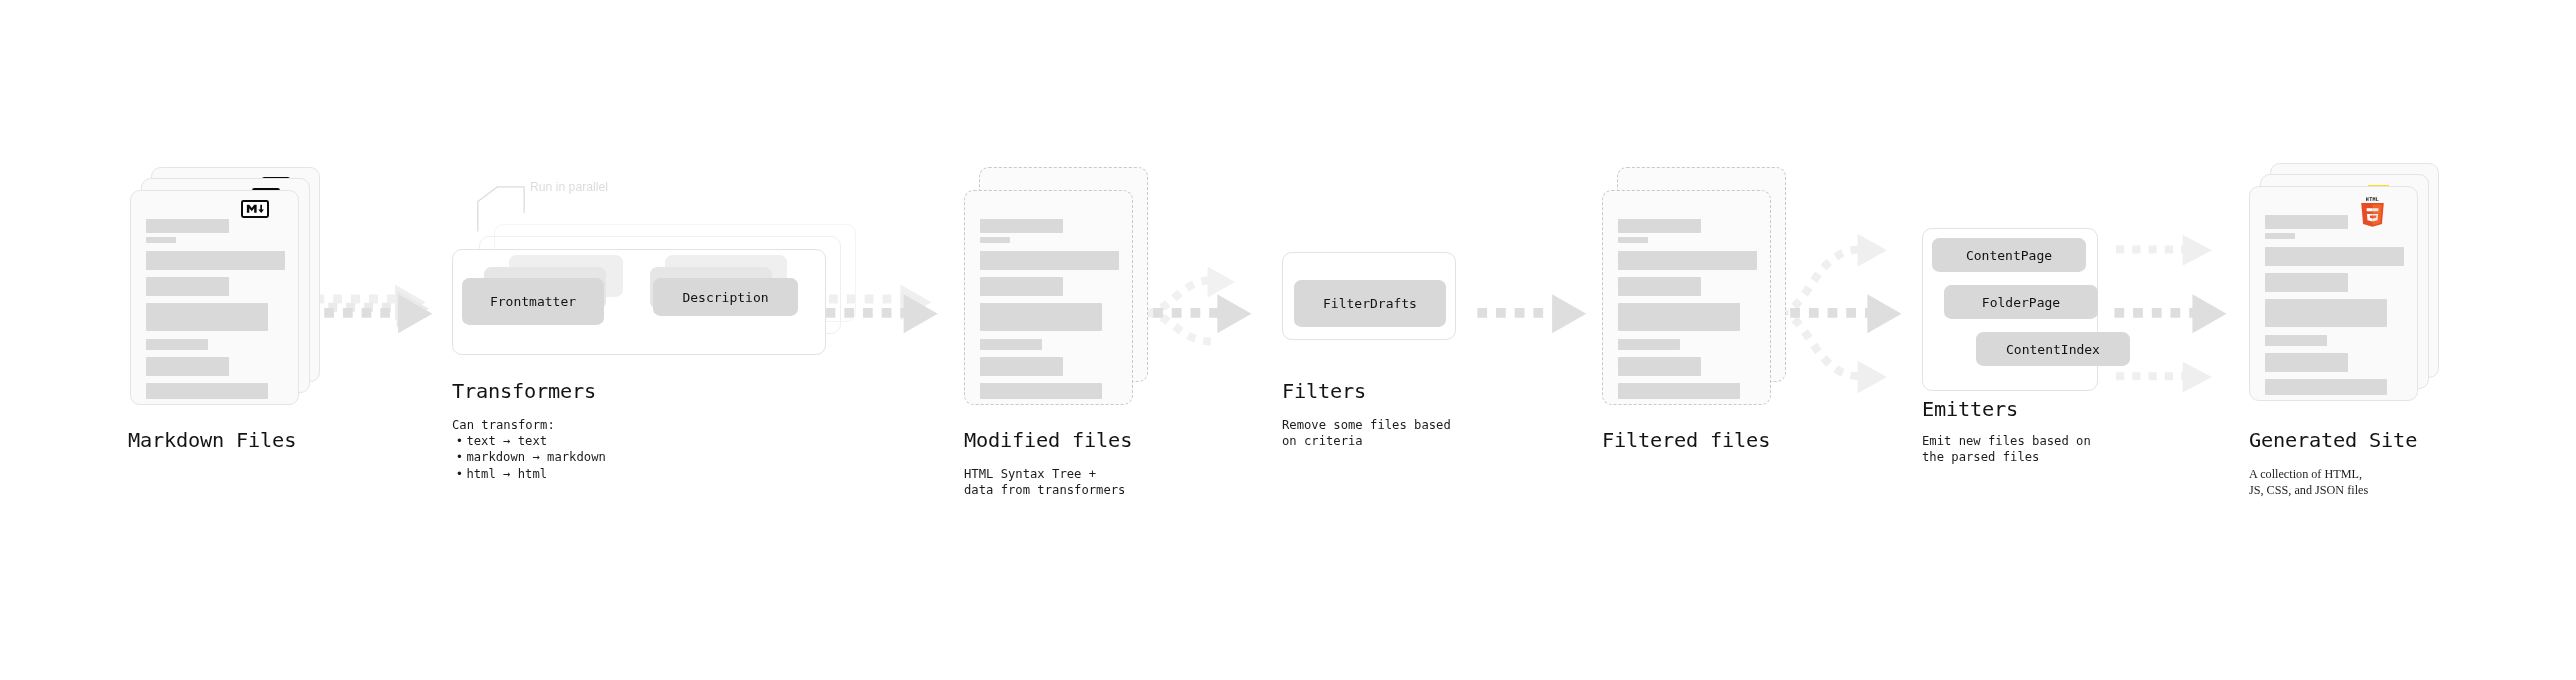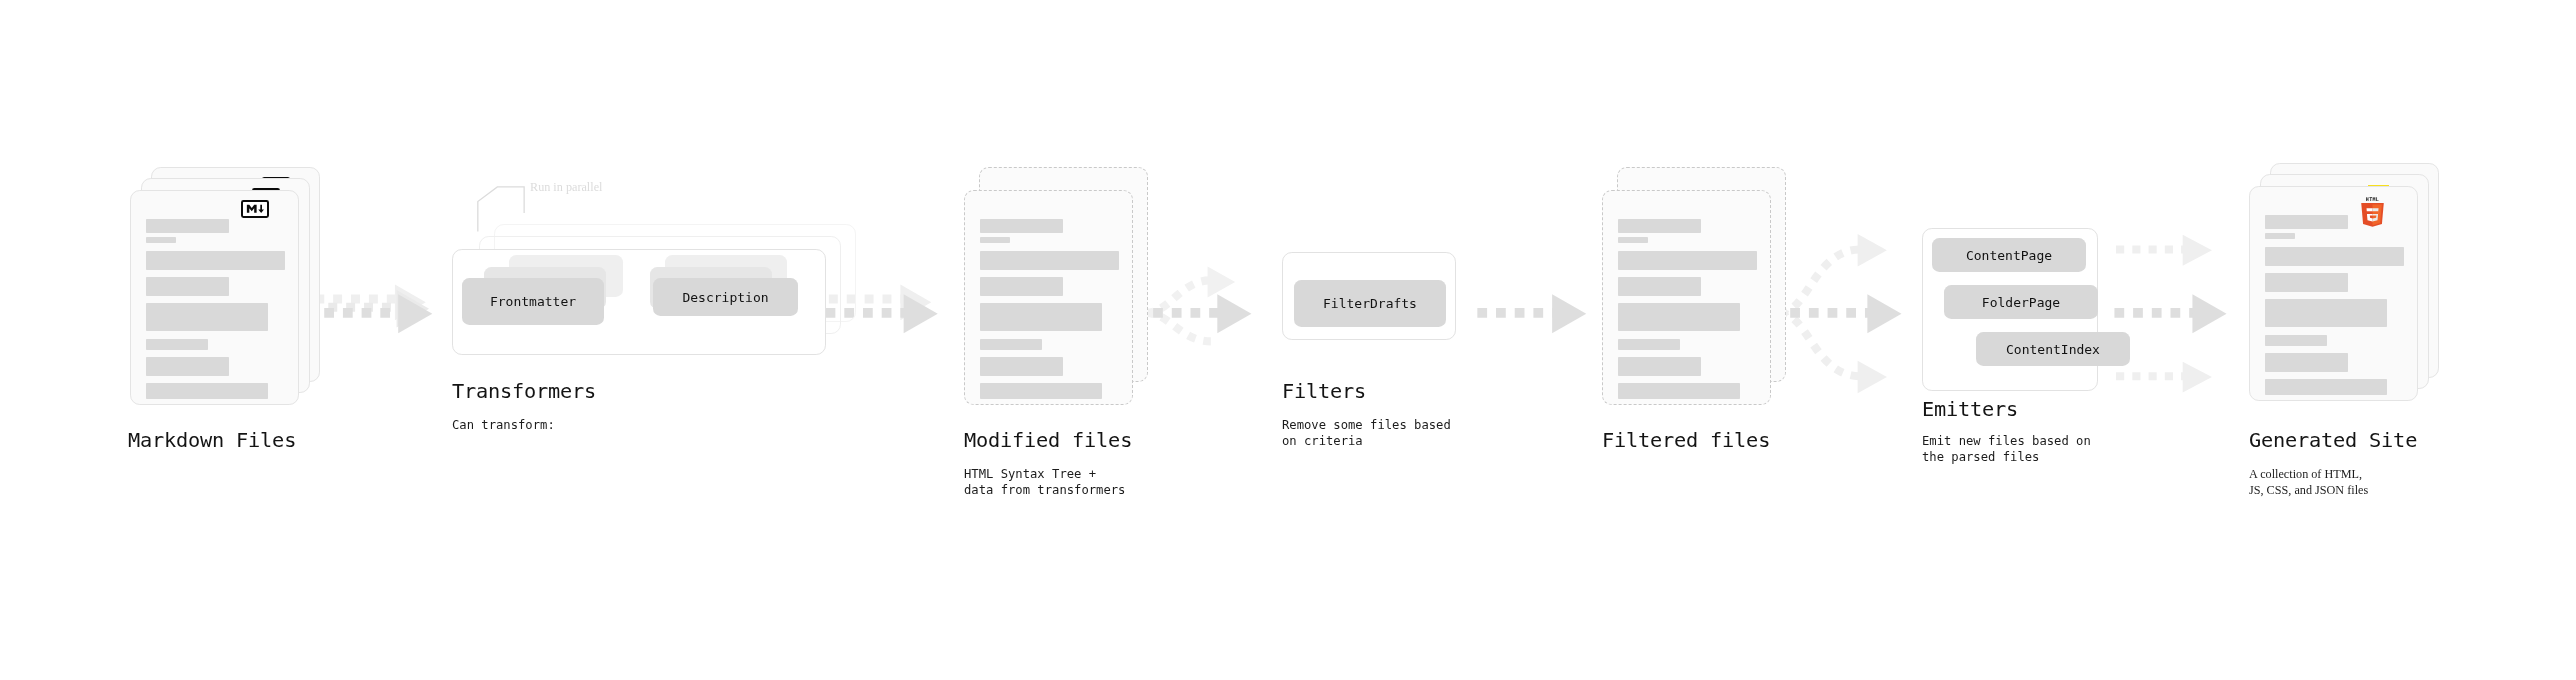--- a/index.html
+++ b/index.html
@@ -140,21 +140,21 @@
     white-space: nowrap;
   }
   .chip.ghost  { background: #E6E6E6; }
   .chip.ghost2 { background: #EFEFEF; }
 
   .run-parallel-label {
     position: absolute;
     font-size: 12.2px;
     color: #DCDCDC;
     white-space: nowrap;
-    font-family: Liberation Serif, serif;
+    font-family: Liberation Sans, sans-serif;
   }
 
   svg.overlay {
     position: absolute;
     left: 0; top: 0;
     width: 2576px;
     height: 681px;
     pointer-events: none;
   }
 </style>
@@ -281,20 +281,27 @@
     <div class="chip ghost" style="left:650px; top:267px; width:122px; height:42px;"></div>
 
     <div class="chip" style="left:462px; top:278px; width:142px; height:47px;">Frontmatter</div>
     <div class="chip" style="left:653px; top:278px; width:145px; height:38px;">Description</div>
 
     <div class="run-parallel-label" style="left:530px; top:180px;">Run in parallel</div>
   </div>
 
   <div class="title-label" style="left:452px; top:379px;">Transformers</div>
   <div class="desc-label" style="left:452px; top:417px;">Can transform:</div>
+  <div class="bullet-list" style="left:455px; top:433px;">
+    <ul>
+      <li>text → text</li>
+      <li>markdown → markdown</li>
+      <li>html → html</li>
+    </ul>
+  </div>
 
   <div class="doc-stack" style="left:964px; top:167px;">
     <div class="doc-card dashed" style="left:14.6px; top:0px;"></div>
     <div class="doc-card dashed" style="left:0px; top:23px;">
       <div class="doc-body">
         <div class="bar h-title"></div>
         <div class="bar h-sub"></div>
         <div class="bar p1"></div>
         <div class="bar p2"></div>
         <div class="bar p3"></div>

